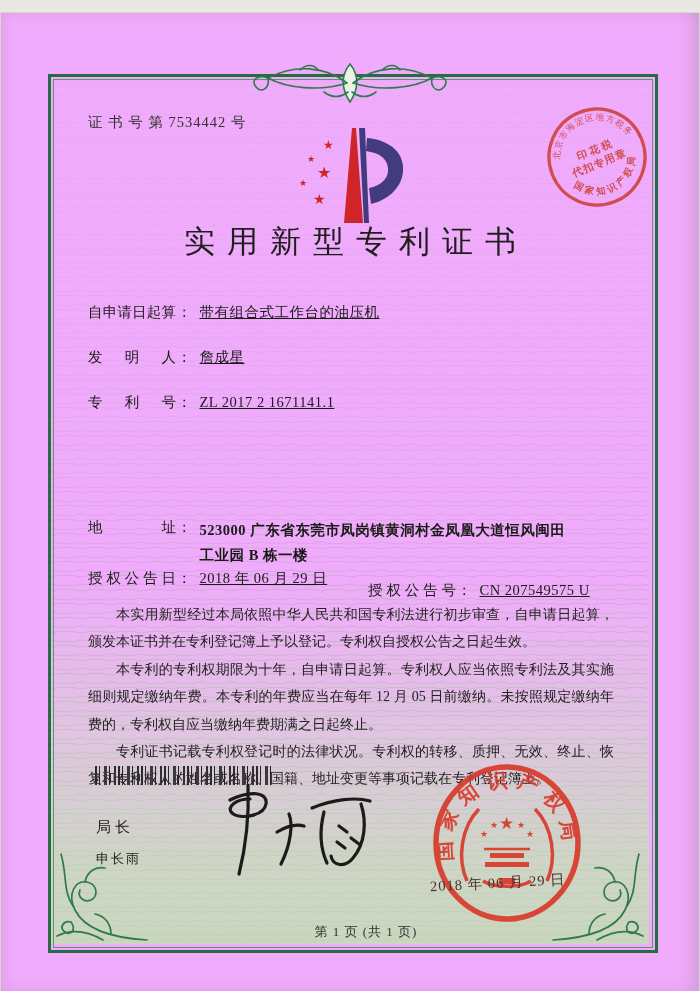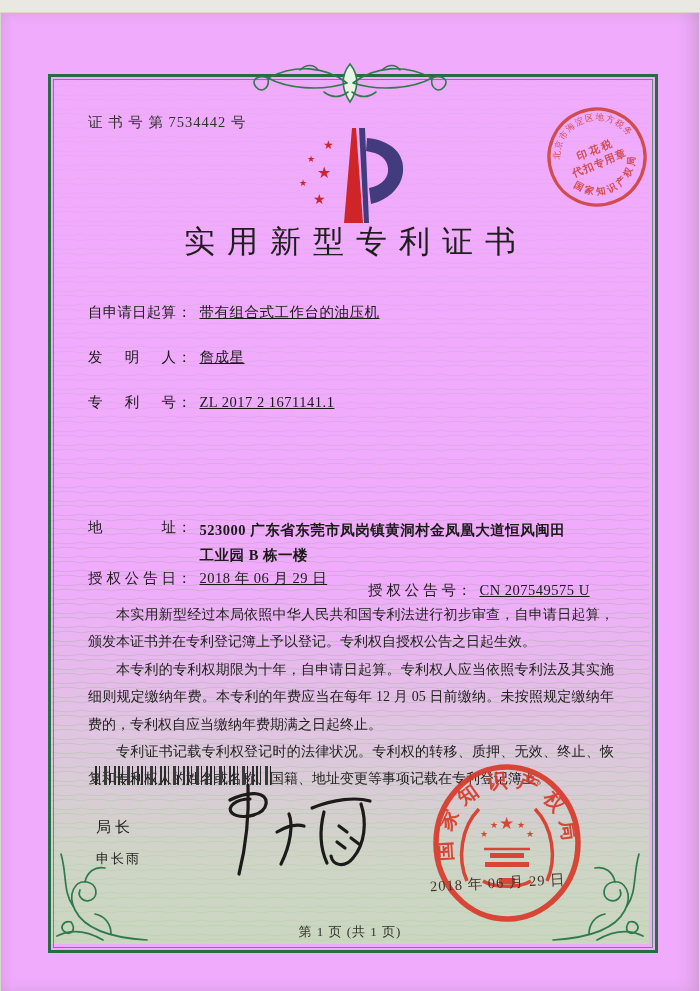--- a/index.html
+++ b/index.html
@@ -26,21 +26,21 @@
   .grantright{position:absolute;left:280px;top:12px;}
   .bodytext{position:absolute;left:88px;top:589px;width:526px;font-size:14px;line-height:27.4px;color:#232220;text-align:justify;}
   .bodytext p{margin:0;text-indent:2em;}
   .barcode{position:absolute;left:95px;top:754px;width:178px;height:19px;
     background:repeating-linear-gradient(90deg,#2a2a28 0 2px,transparent 2px 4px,#2a2a28 4px 5px,transparent 5px 9px,#3a3a38 9px 12px,transparent 12px 14px,#222 14px 15px,transparent 15px 19px,#303030 19px 21px,transparent 21px 23px);}
   .sigtitle{position:absolute;left:96px;top:806px;font-size:15px;color:#222;letter-spacing:4px;font-family:Liberation Mono, monospace;}
   .signame{position:absolute;left:96px;top:838px;font-size:13px;color:#222;letter-spacing:2px;font-family:Liberation Serif, serif;}
   .signature{position:absolute;left:192px;top:766px;width:195px;height:112px;}
   .seal{position:absolute;left:428px;top:749px;width:158px;height:164px;opacity:.92;}
   .sealdate{position:absolute;left:430px;top:861px;width:160px;font-size:14.5px;color:#46332b;letter-spacing:1px;transform:rotate(-3deg);white-space:nowrap;}
-  .footer{position:absolute;left:48px;top:911px;width:604px;text-align:center;font-size:13px;color:#33322e;letter-spacing:1px;}
+  .footer{position:absolute;left:64px;top:911px;width:604px;text-align:center;font-size:13px;color:#33322e;letter-spacing:1px;}
   .orn-top{position:absolute;left:240px;top:46px;width:220px;height:48px;}
   .orn-bl{position:absolute;left:51px;top:836px;width:100px;height:97px;}
   .orn-br{position:absolute;left:549px;top:836px;width:100px;height:97px;transform:scaleX(-1);}
 </style>
 </head>
 <body>
 
 <div class="sheet">
 
   <svg id="waves" xmlns="http://www.w3.org/2000/svg" viewBox="0 0 598 867" preserveAspectRatio="none">

